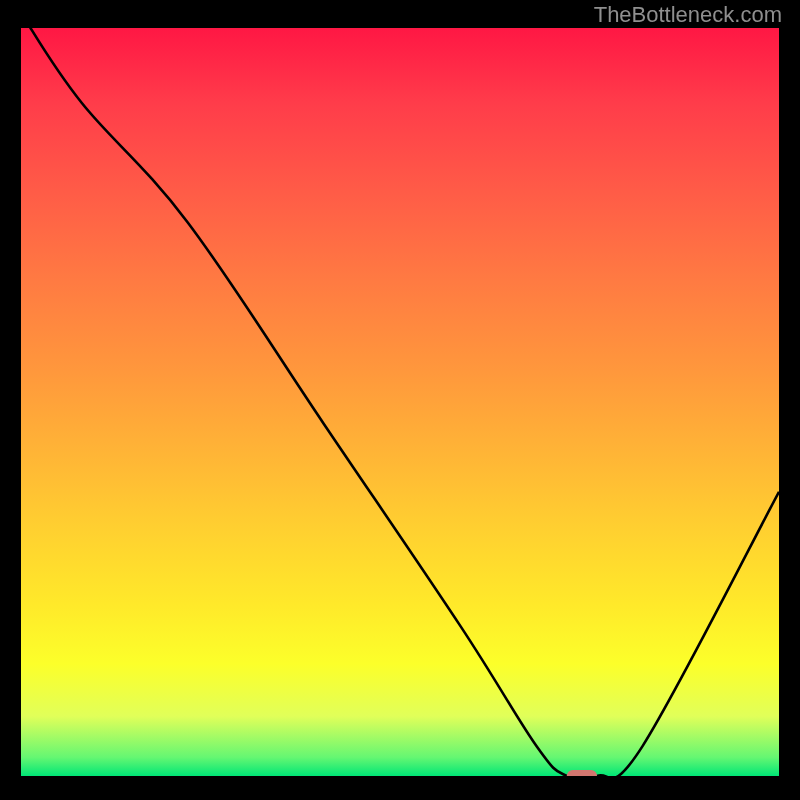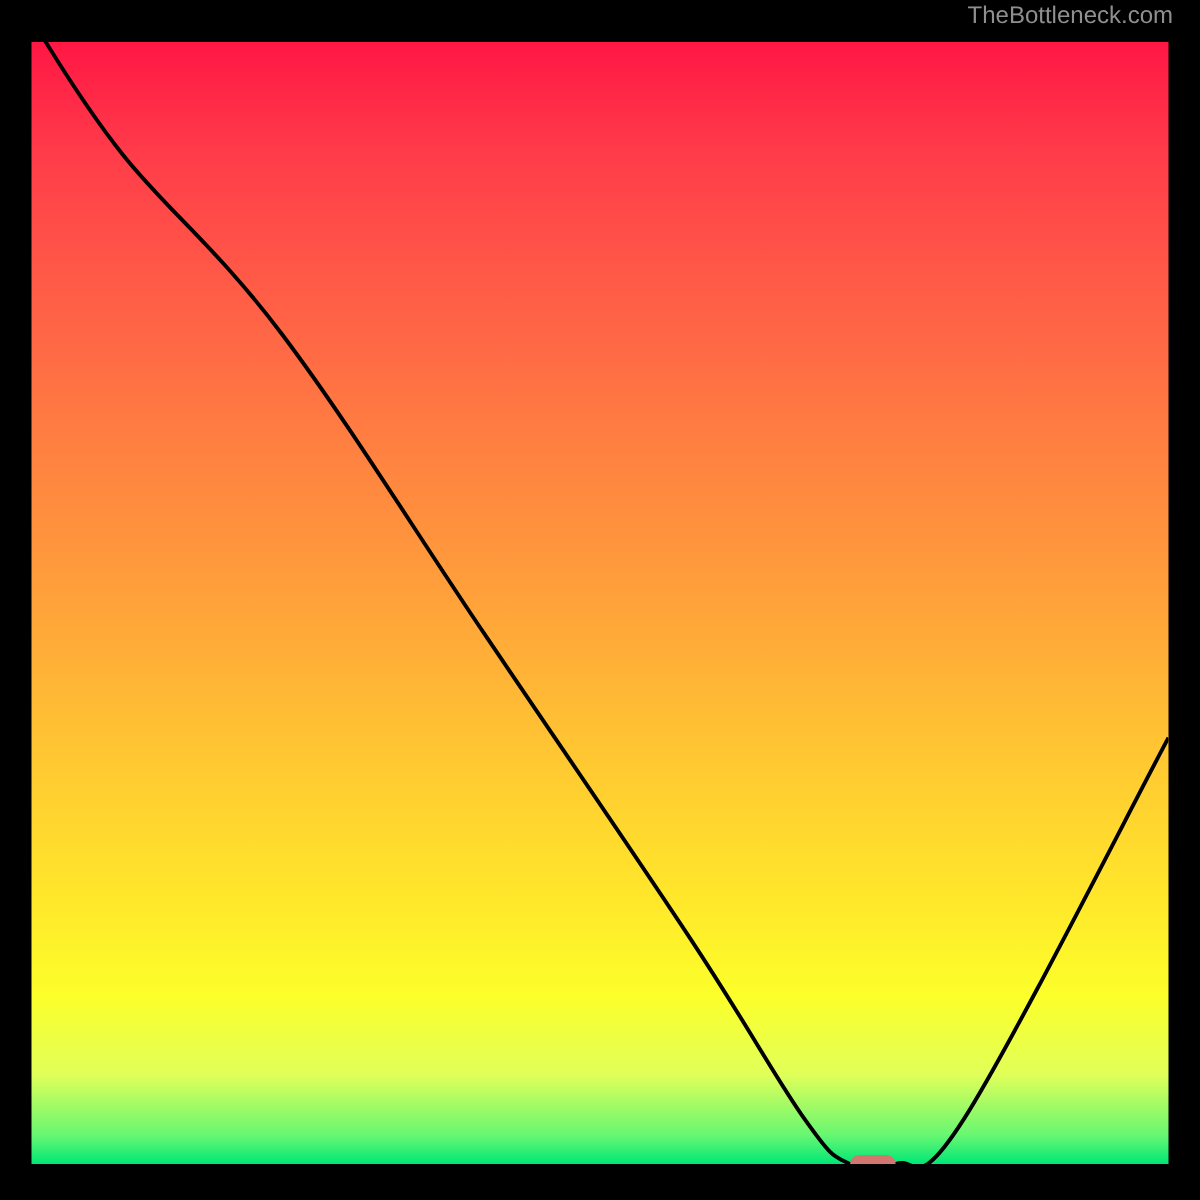--- a/index.html
+++ b/index.html
@@ -15,21 +15,21 @@
     position: relative;
     width: 800px;
     height: 800px;
     background: #000;
   }
   .watermark {
     position: absolute;
     top: 2px;
     right: 18px;
     color: #8f8f8f;
-    font-size: 16px;
+    font-size: 22px;
     font-weight: 500;
     z-index: 10;
     margin-left: 32px;
   }
   .plot-area {
     position: absolute;
     left: 21px;
     top: 28px;
     width: 758px;
     height: 748px;

